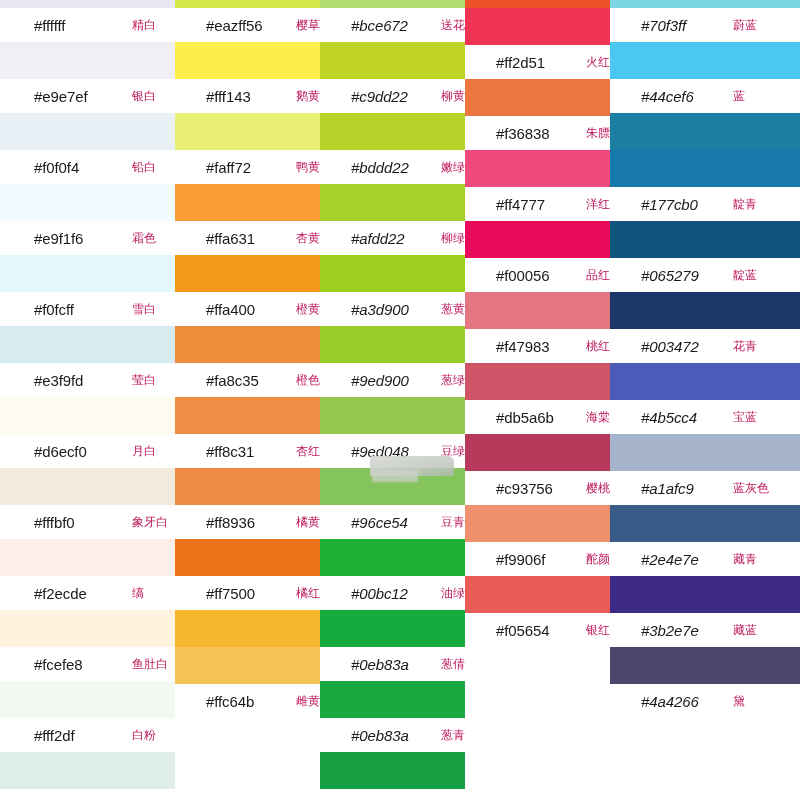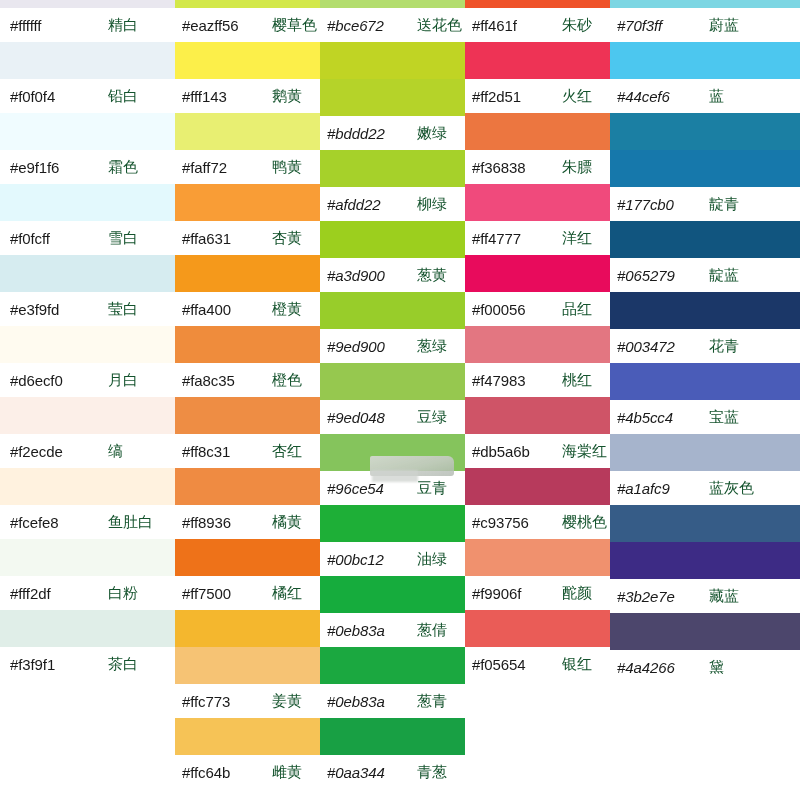--- a/index.html
+++ b/index.html
@@ -40,34 +40,35 @@
     height: 8px;
   }
 
   .entry-label-row {
     height: 34px;
     display: flex;
     align-items: center;
     background: #ffffff;
     white-space: nowrap;
     overflow: hidden;
+    margin-left: 24px;
   }
 
   .hex-code {
     font-size: 15px;
     color: #1a1a1a;
     letter-spacing: -0.1px;
     padding-left: 10px;
     min-width: 78px;
     font-family: "Liberation Sans", "DejaVu Sans", sans-serif;
   }
 
   .name-cn {
-    font-size: 15px;
-    color: #14532d;
+    font-size: 12px;
+    color: #be185d;
     padding-left: 18px;
     font-family: Liberation Mono, monospace;
   }
 
   
   .col-0 .hex-code { padding-left: 10px; min-width: 80px; }
   .col-0 .name-cn  { padding-left: 18px; }
   .col-1 .hex-code { padding-left: 7px;  min-width: 76px; }
   .col-1 .name-cn  { padding-left: 14px; }
   .col-2 .hex-code { padding-left: 7px;  min-width: 76px; font-style: italic; }
@@ -109,20 +110,27 @@
 <div id="palette-grid">
     <div class="palette-column col-0">
       <div class="color-entry first">
         <div class="swatch" style="background-color: rgb(233, 231, 239);"></div>
         <div class="entry-label-row">
           <span class="hex-code">#ffffff</span>
           <span class="name-cn">精白</span>
         </div>
       </div>
       <div class="color-entry">
+        <div class="swatch" style="background-color: rgb(240, 240, 244);"></div>
+        <div class="entry-label-row">
+          <span class="hex-code">#e9e7ef</span>
+          <span class="name-cn">银白</span>
+        </div>
+      </div>
+      <div class="color-entry">
         <div class="swatch" style="background-color: rgb(233, 241, 246);"></div>
         <div class="entry-label-row">
           <span class="hex-code">#f0f0f4</span>
           <span class="name-cn">铅白</span>
         </div>
       </div>
       <div class="color-entry">
         <div class="swatch" style="background-color: rgb(240, 252, 255);"></div>
         <div class="entry-label-row">
           <span class="hex-code">#e9f1f6</span>
@@ -141,20 +149,27 @@
         <div class="entry-label-row">
           <span class="hex-code">#e3f9fd</span>
           <span class="name-cn">莹白</span>
         </div>
       </div>
       <div class="color-entry">
         <div class="swatch" style="background-color: rgb(255, 251, 240);"></div>
         <div class="entry-label-row">
           <span class="hex-code">#d6ecf0</span>
           <span class="name-cn">月白</span>
+        </div>
+      </div>
+      <div class="color-entry">
+        <div class="swatch" style="background-color: rgb(242, 236, 222);"></div>
+        <div class="entry-label-row">
+          <span class="hex-code">#fffbf0</span>
+          <span class="name-cn">象牙白</span>
         </div>
       </div>
       <div class="color-entry">
         <div class="swatch" style="background-color: rgb(252, 239, 232);"></div>
         <div class="entry-label-row">
           <span class="hex-code">#f2ecde</span>
           <span class="name-cn">缟</span>
         </div>
       </div>
       <div class="color-entry">
@@ -240,44 +255,41 @@
         <div class="swatch" style="background-color: rgb(238, 114, 25);"></div>
         <div class="entry-label-row">
           <span class="hex-code">#ff7500</span>
           <span class="name-cn">橘红</span>
         </div>
       </div>
       <div class="color-entry">
         <div class="swatch" style="background-color: rgb(244, 183, 46);"></div>
       </div>
       <div class="color-entry">
-        <div class="swatch" style="background-color: rgb(246, 195, 116);"></div>
-        <div class="entry-label-row">
-          <span class="hex-code">#ffc773</span>
-          <span class="name-cn">姜黄</span>
-        </div>
-      </div>
-      <div class="color-entry">
         <div class="swatch" style="background-color: rgb(246, 195, 86);"></div>
         <div class="entry-label-row">
           <span class="hex-code">#ffc64b</span>
           <span class="name-cn">雌黄</span>
         </div>
       </div>
     </div>
     <div class="palette-column col-2">
       <div class="color-entry first">
         <div class="swatch" style="background-color: rgb(179, 221, 110);"></div>
         <div class="entry-label-row">
           <span class="hex-code">#bce672</span>
           <span class="name-cn">送花色</span>
         </div>
       </div>
       <div class="color-entry">
         <div class="swatch" style="background-color: rgb(192, 212, 36);"></div>
+        <div class="entry-label-row">
+          <span class="hex-code">#c9dd22</span>
+          <span class="name-cn">柳黄</span>
+        </div>
       </div>
       <div class="color-entry">
         <div class="swatch" style="background-color: rgb(181, 211, 41);"></div>
         <div class="entry-label-row">
           <span class="hex-code">#bddd22</span>
           <span class="name-cn">嫩绿</span>
         </div>
       </div>
       <div class="color-entry">
         <div class="swatch" style="background-color: rgb(166, 209, 42);"></div>
@@ -339,24 +351,20 @@
         <div class="swatch" style="background-color: rgb(24, 160, 68);"></div>
         <div class="entry-label-row">
           <span class="hex-code">#0aa344</span>
           <span class="name-cn">青葱</span>
         </div>
       </div>
     </div>
     <div class="palette-column col-3">
       <div class="color-entry first">
         <div class="swatch" style="background-color: rgb(239, 82, 41);"></div>
-        <div class="entry-label-row">
-          <span class="hex-code">#ff461f</span>
-          <span class="name-cn">朱砂</span>
-        </div>
       </div>
       <div class="color-entry">
         <div class="swatch" style="background-color: rgb(238, 51, 85);"></div>
         <div class="entry-label-row">
           <span class="hex-code">#ff2d51</span>
           <span class="name-cn">火红</span>
         </div>
       </div>
       <div class="color-entry">
         <div class="swatch" style="background-color: rgb(236, 118, 64);"></div>
@@ -463,20 +471,24 @@
       </div>
       <div class="color-entry">
         <div class="swatch" style="background-color: rgb(166, 180, 204);"></div>
         <div class="entry-label-row">
           <span class="hex-code">#a1afc9</span>
           <span class="name-cn">蓝灰色</span>
         </div>
       </div>
       <div class="color-entry">
         <div class="swatch" style="background-color: rgb(54, 92, 135);"></div>
+        <div class="entry-label-row">
+          <span class="hex-code">#2e4e7e</span>
+          <span class="name-cn">藏青</span>
+        </div>
       </div>
       <div class="color-entry">
         <div class="swatch" style="background-color: rgb(61, 43, 133);"></div>
         <div class="entry-label-row">
           <span class="hex-code">#3b2e7e</span>
           <span class="name-cn">藏蓝</span>
         </div>
       </div>
       <div class="color-entry">
         <div class="swatch" style="background-color: rgb(76, 70, 108);"></div>

